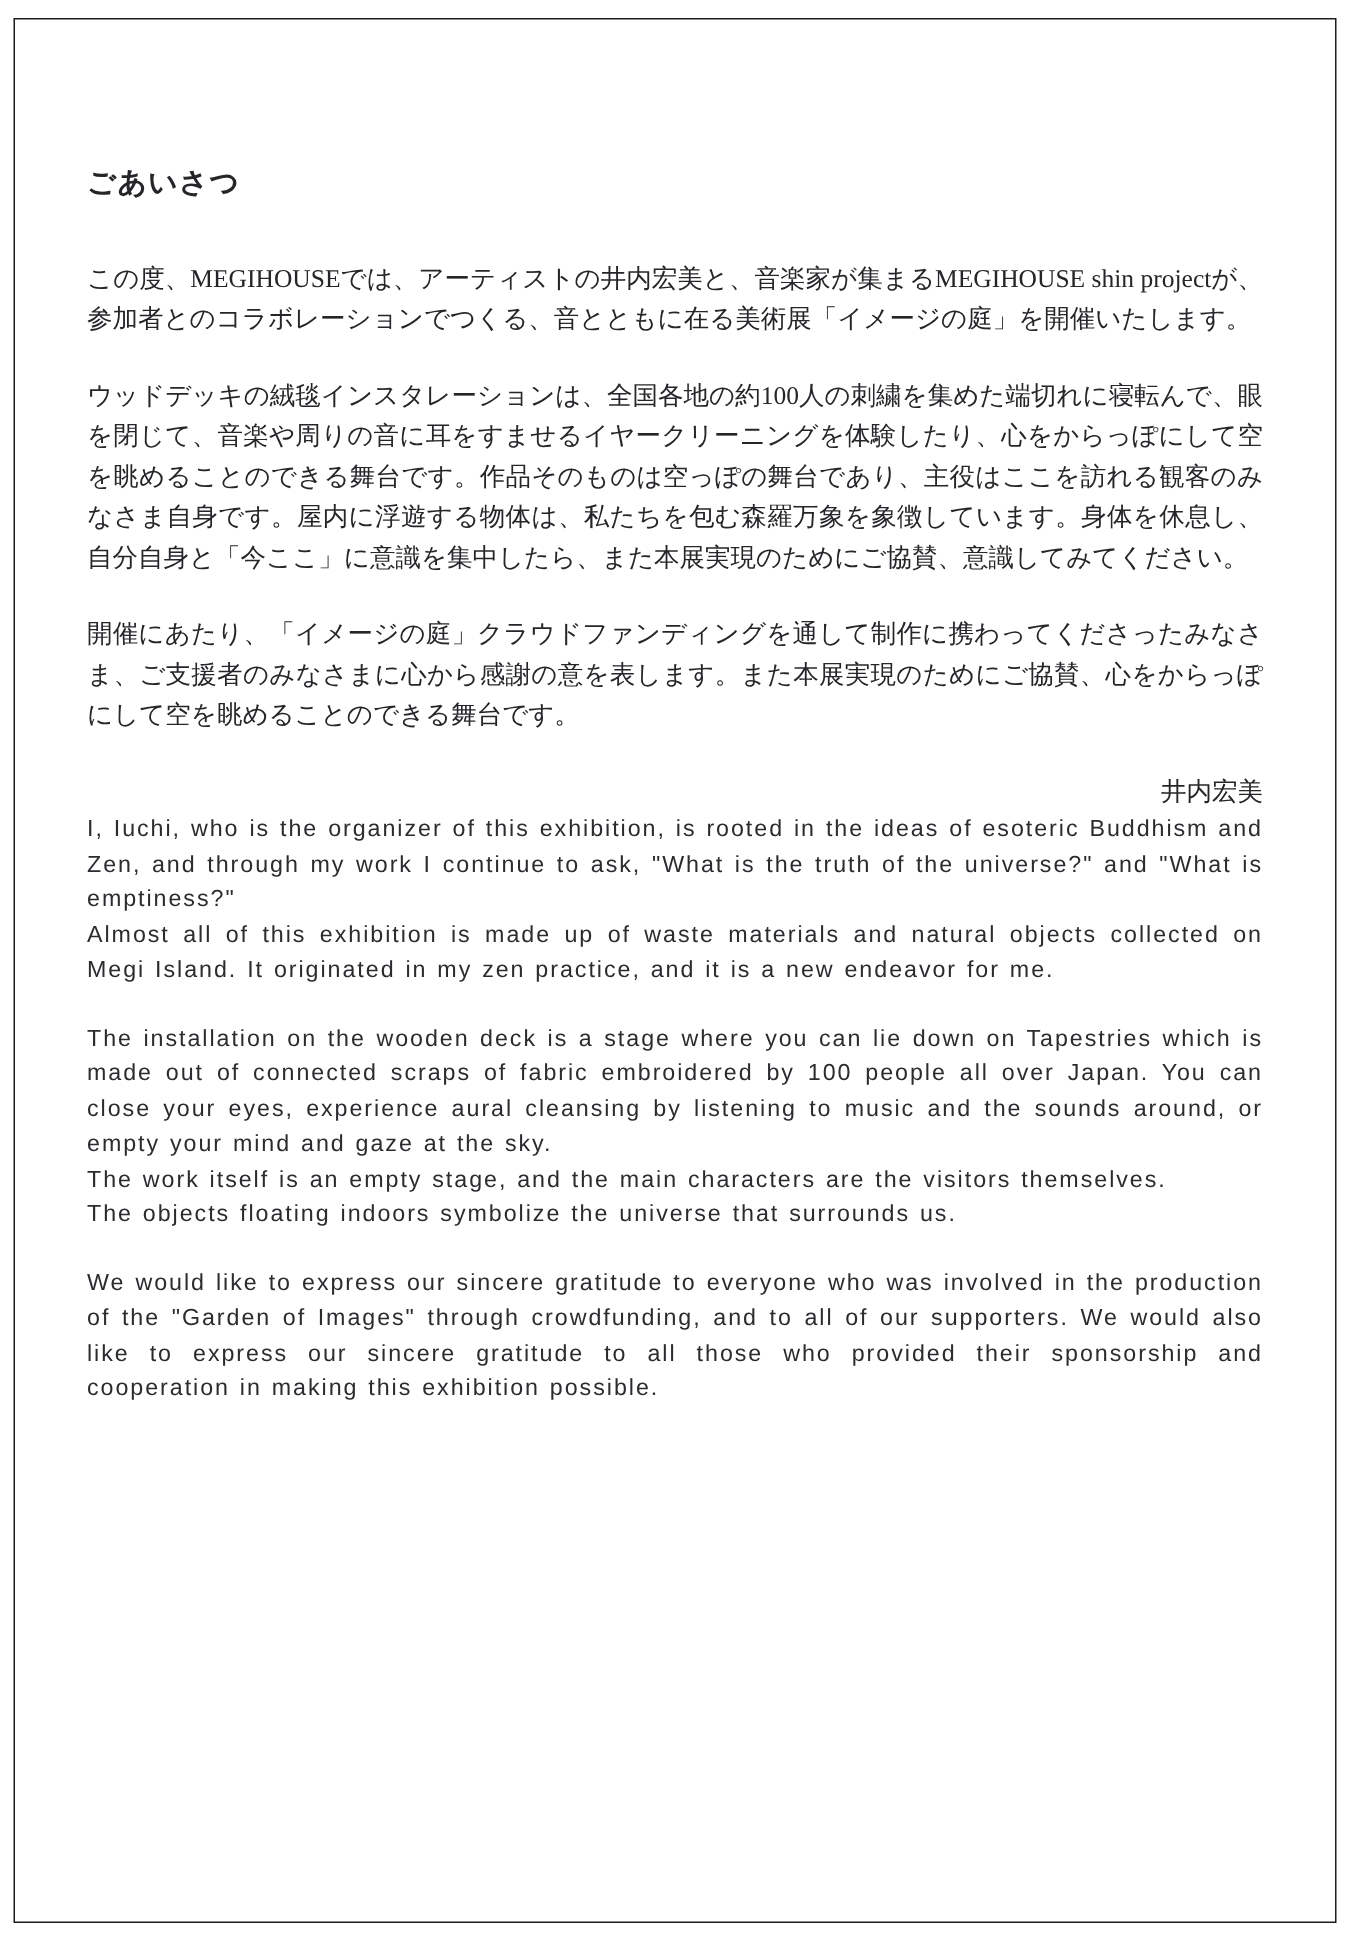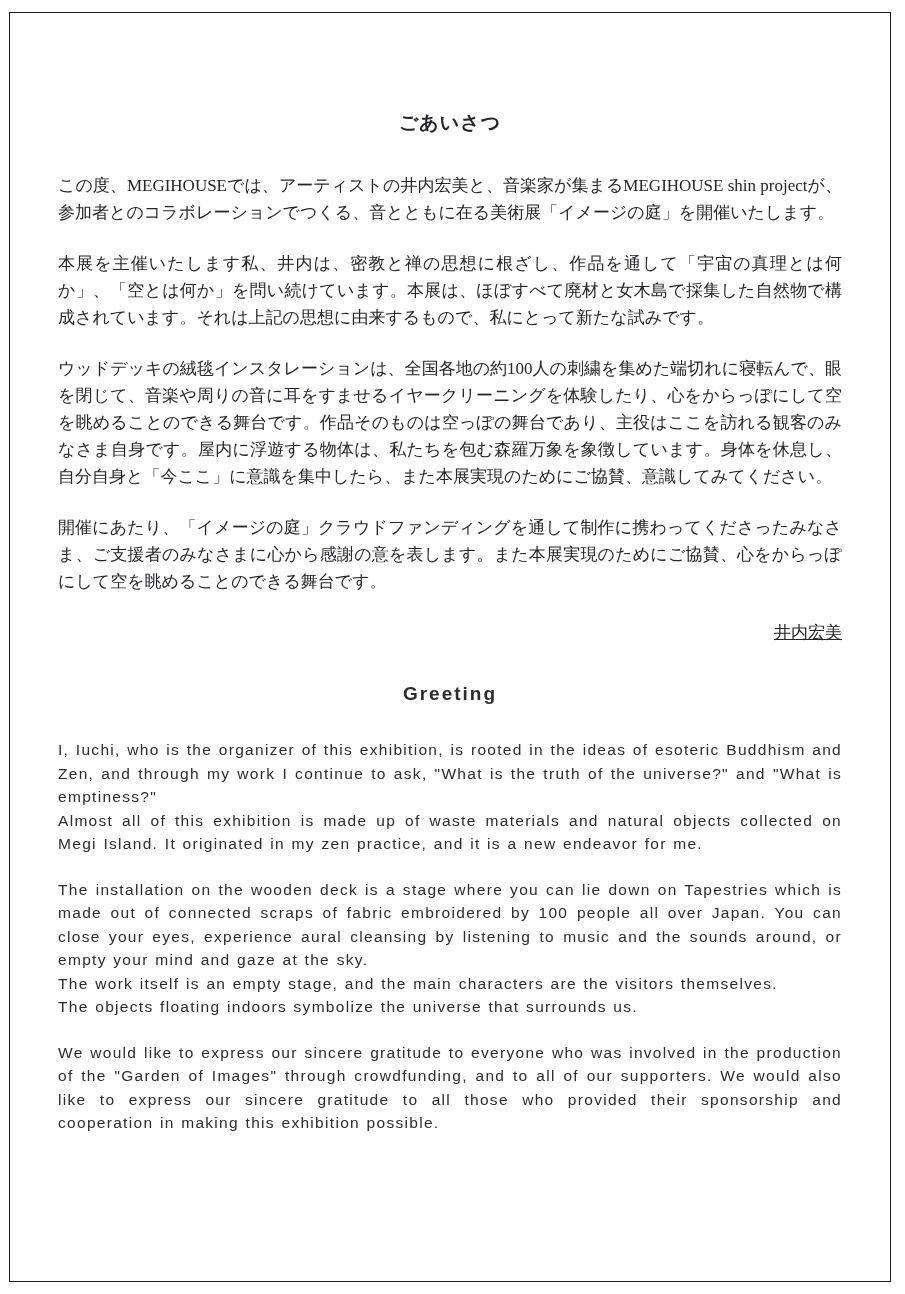--- a/index.html
+++ b/index.html
@@ -27,37 +27,35 @@
     padding: 96px 48px 0 48px;
   }
   
   .jp {
     font-family: "Liberation Serif", "DejaVu Serif", serif;
     color: #26262a;
   }
   .jp-title {
     font-size: 19px;
     font-weight: 700;
-    text-align: center;
     letter-spacing: 1px;
     margin: 0 0 36px 0;
     line-height: 27px;
   }
   .jp .body {
     font-size: 17px;
     line-height: 27px;
     text-align: justify;
     margin: 0 0 24px 0;
   }
   .jp .signature {
     font-size: 17px;
     line-height: 27px;
     text-align: right;
     margin: 0 0 0 0;
-    text-decoration: underline;
   }
   
   .en {
     font-family: "Liberation Sans", "DejaVu Sans", sans-serif;
     color: #2c2c30;
   }
   .en-title {
     font-size: 19px;
     font-weight: 700;
     text-align: center;
@@ -79,31 +77,29 @@
 <body>
 
 <div class="frame">
   <div class="content">
 
     <section class="jp">
       <h1 class="jp-title">ごあいさつ</h1>
 
       <p class="body">この度、MEGIHOUSEでは、アーティストの井内宏美と、音楽家が集まるMEGIHOUSE shin projectが、参加者とのコラボレーションでつくる、音とともに在る美術展「イメージの庭」を開催いたします。</p>
 
-      <p class="body">本展を主催いたします私、井内は、密教と禅の思想に根ざし、作品を通して「宇宙の真理とは何か」、「空とは何か」を問い続けています。本展は、ほぼすべて廃材と女木島で採集した自然物で構成されています。それは上記の思想に由来するもので、私にとって新たな試みです。</p>
 
       <p class="body">ウッドデッキの絨毯インスタレーションは、全国各地の約100人の刺繍を集めた端切れに寝転んで、眼を閉じて、音楽や周りの音に耳をすませるイヤークリーニングを体験したり、心をからっぽにして空を眺めることのできる舞台です。作品そのものは空っぽの舞台であり、主役はここを訪れる観客のみなさま自身です。屋内に浮遊する物体は、私たちを包む森羅万象を象徴しています。身体を休息し、自分自身と「今ここ」に意識を集中したら、また本展実現のためにご協賛、意識してみてください。</p>
 
       <p class="body">開催にあたり、「イメージの庭」クラウドファンディングを通して制作に携わってくださったみなさま、ご支援者のみなさまに心から感謝の意を表します。また本展実現のためにご協賛、心をからっぽにして空を眺めることのできる舞台です。</p>
 
       <p class="signature">井内宏美</p>
     </section>
 
     <section class="en">
-      <h2 class="en-title">Greeting</h2>
 
 
       <p class="body">I, Iuchi, who is the organizer of this exhibition, is rooted in the ideas of esoteric Buddhism and Zen, and through my work I continue to ask, "What is the truth of the universe?" and "What is emptiness?"
 Almost all of this exhibition is made up of waste materials and natural objects collected on Megi Island. It originated in my zen practice, and it is a new endeavor for me.</p>
 
       <p class="body">The installation on the wooden deck is a stage where you can lie down on Tapestries which is made out of connected scraps of fabric embroidered by 100 people all over Japan. You can close your eyes, experience aural cleansing by listening to music and the sounds around, or empty your mind and gaze at the sky.
 The work itself is an empty stage, and the main characters are the visitors themselves.
 The objects floating indoors symbolize the universe that surrounds us.</p>
 
 

